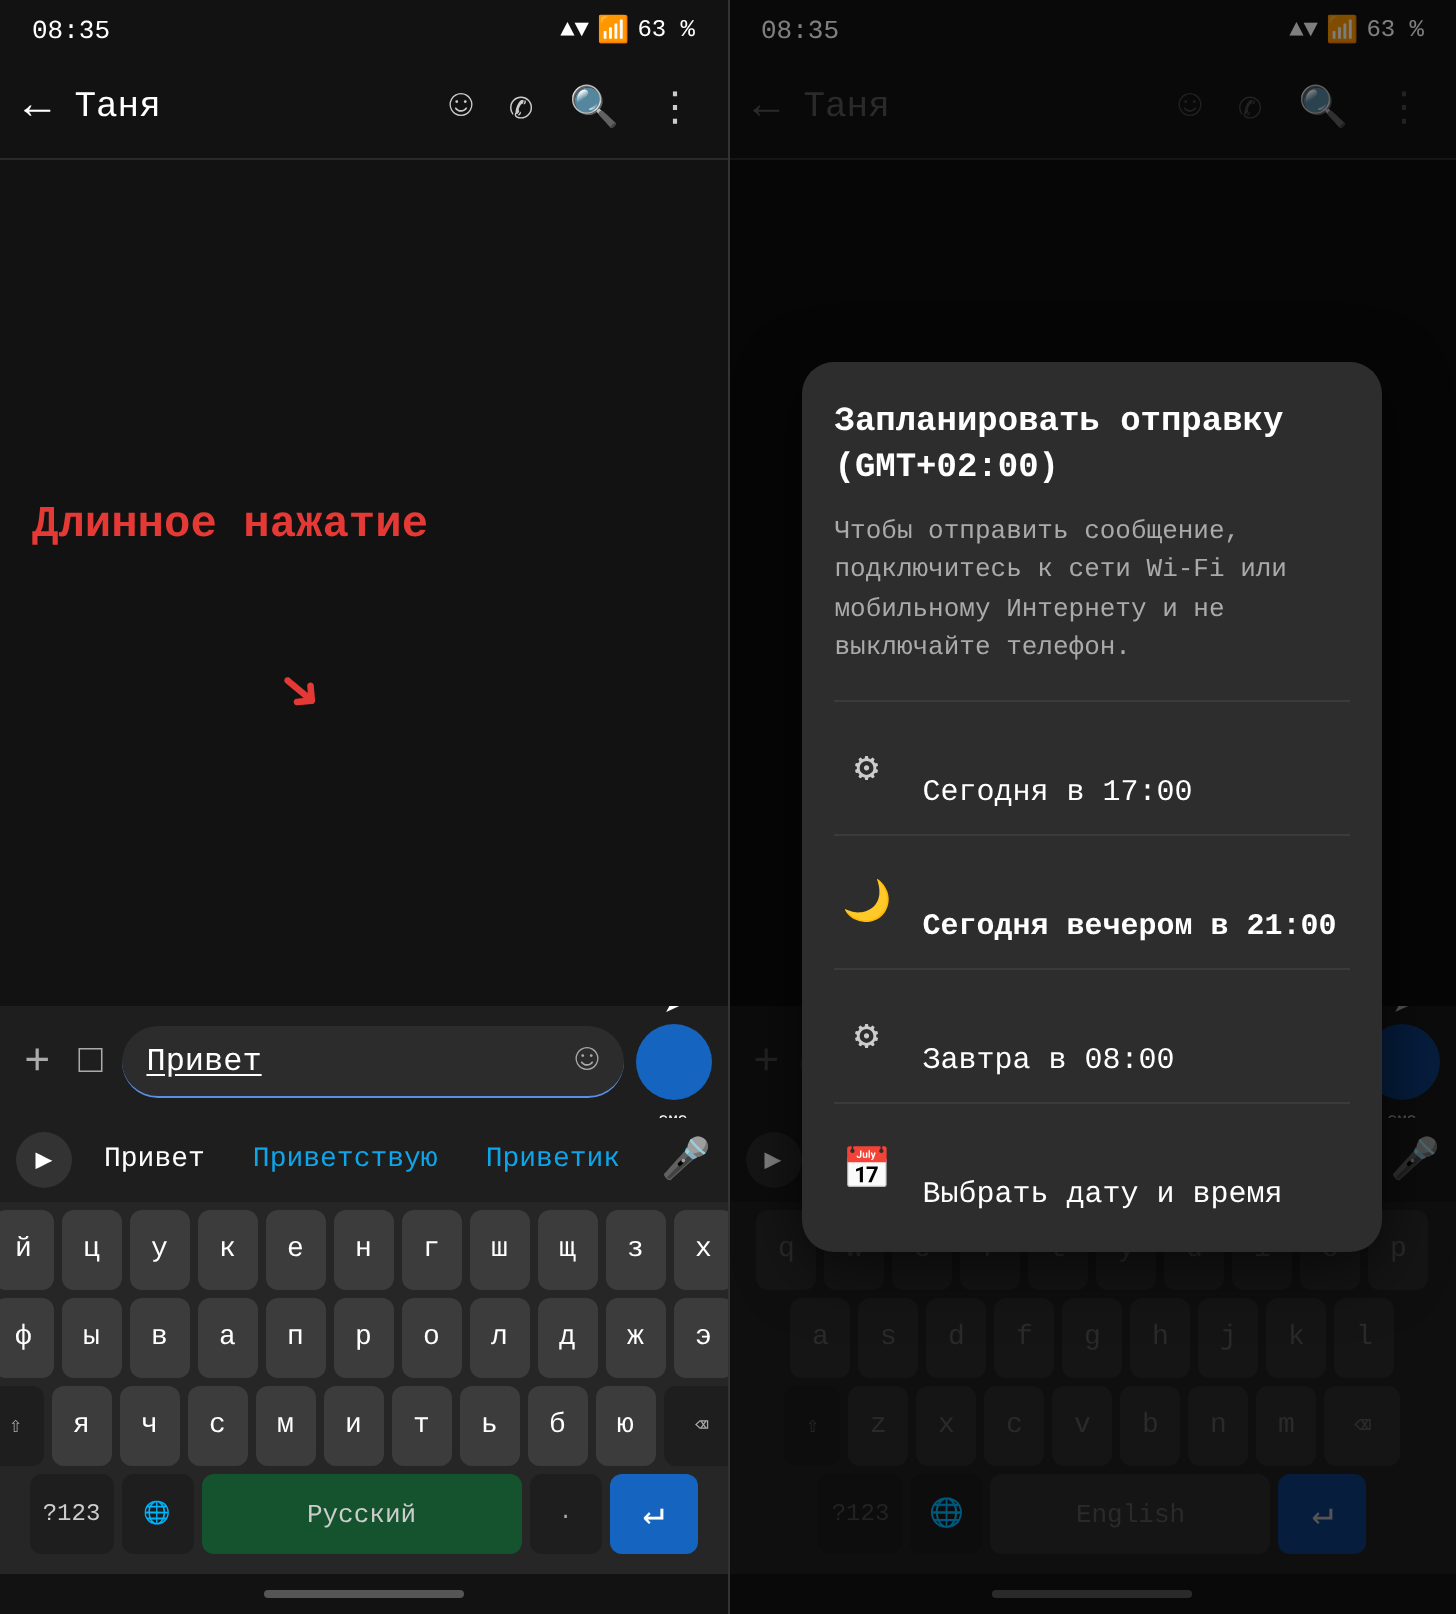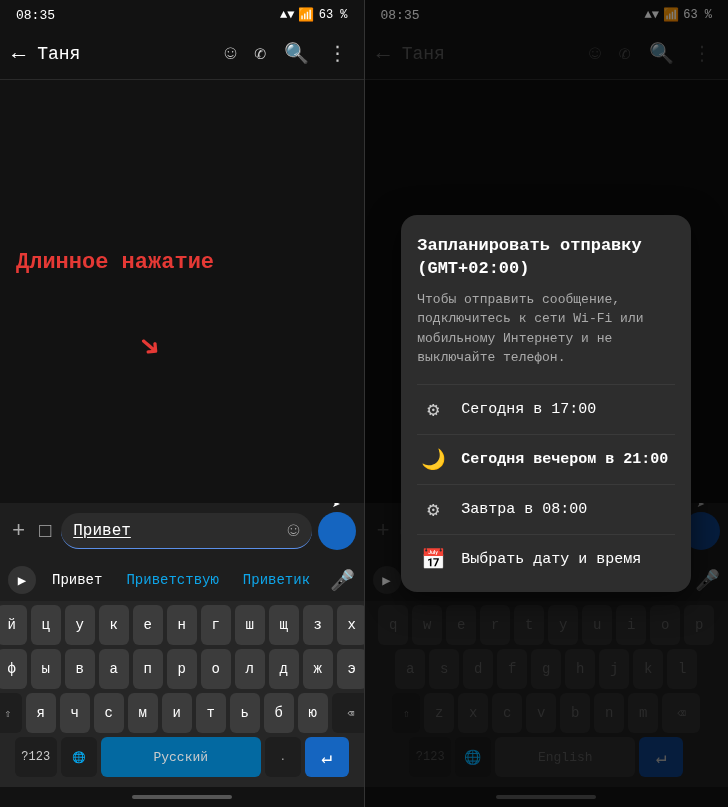--- a/index.html
+++ b/index.html
@@ -239,21 +239,21 @@
       font-size: 11px;
       width: 28px;
     }
     .kb-key.backspace {
       background: #1e1e1e;
       width: 38px;
     }
     .kb-key.space {
       flex: 1;
       max-width: 130px;
-      background: #0369a1;
+      background: #14532d;
       font-size: 13px;
       color: #ccc;
     }
     .kb-key.enter {
       background: #1565c0;
       width: 44px;
     }
     .kb-key.numbers {
       background: #1e1e1e;
       width: 42px;
@@ -317,20 +317,21 @@
     }
     .dialog-option-icon {
       font-size: 20px;
       color: #ccc;
       width: 24px;
       text-align: center;
     }
     .dialog-option-text {
       color: #fff;
       font-size: 15px;
+      margin-top: 25px;
     }
     .dialog-option.bold-text .dialog-option-text {
       font-weight: 600;
     }
     .dialog-cancel-row {
       display: flex;
       justify-content: flex-end;
       padding: 8px 4px 4px;
     }
     .dialog-cancel-btn {

